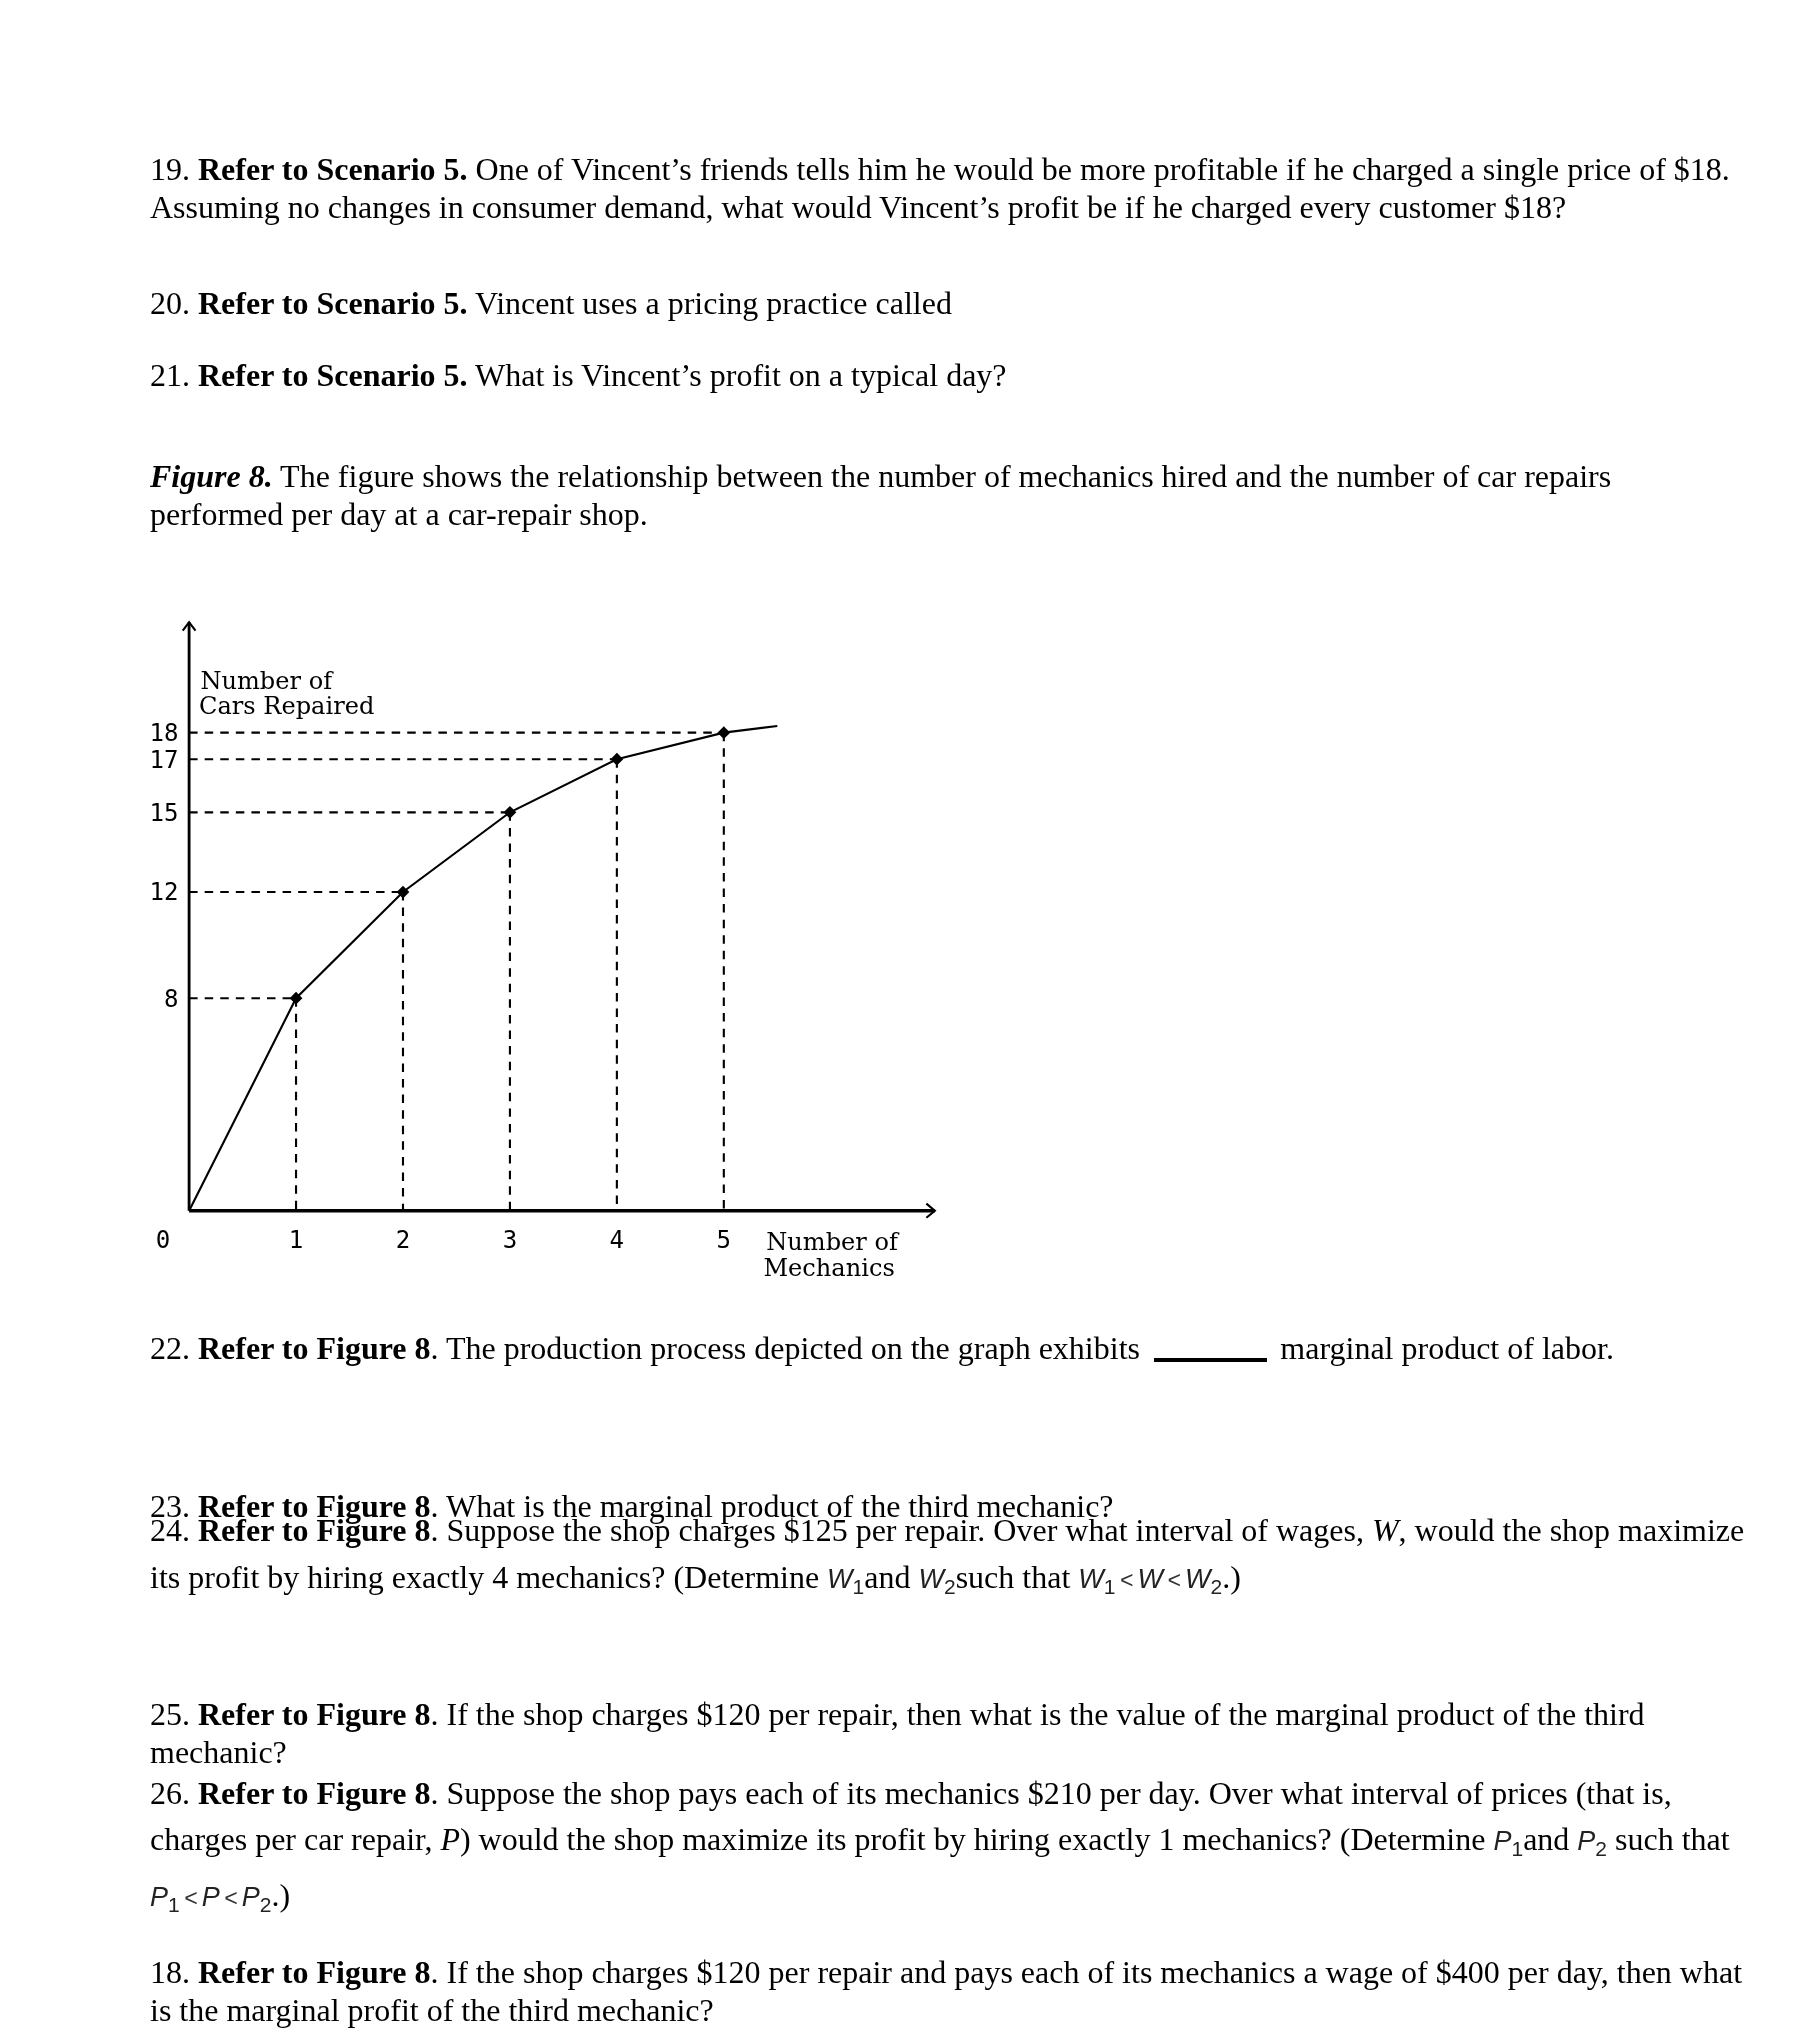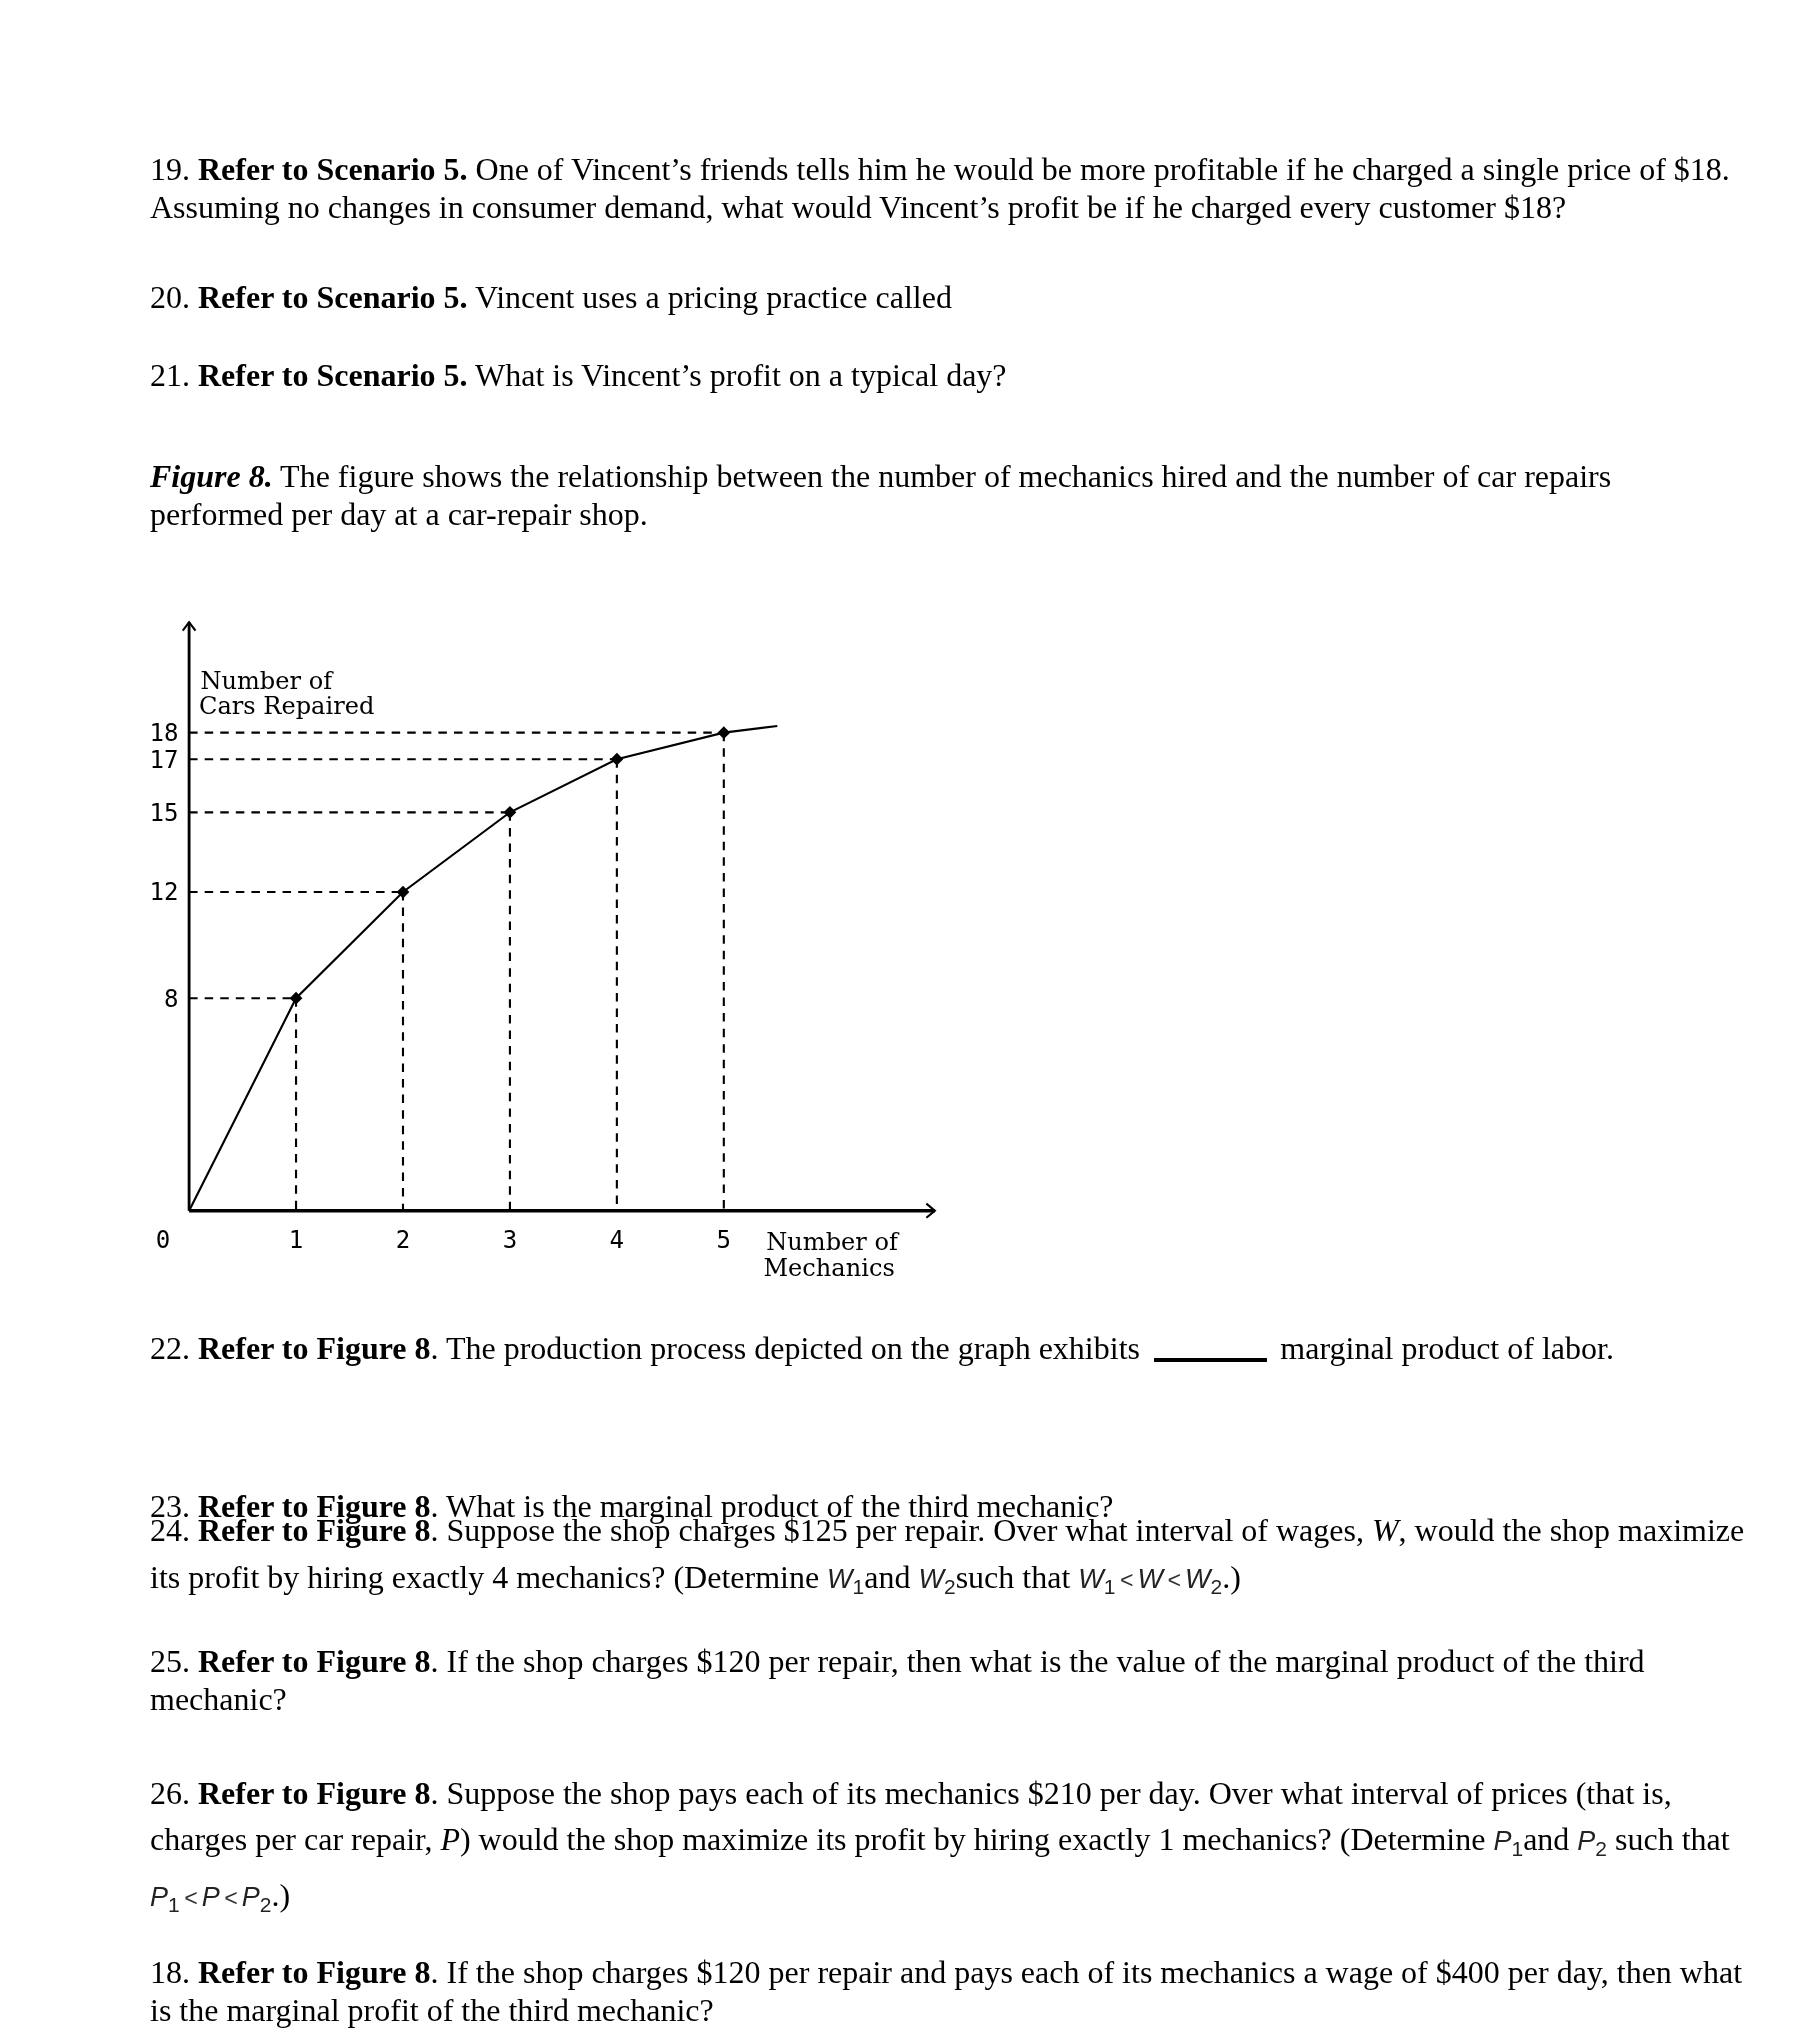--- a/index.html
+++ b/index.html
@@ -17,21 +17,21 @@
   .axis-title { font-family: "DejaVu Serif", serif; font-size: 34px; }
 </style>
 </head>
 <body>
 
 <div class="para" style="top:150px;">
   <span>19.</span>
   <b>Refer to Scenario 5.</b><span> One of Vincent’s friends tells him he would be more profitable if he charged a single price of $18. Assuming no changes in consumer demand, what would Vincent’s profit be if he charged every customer $18?</span>
 </div>
 
-<div class="para" style="top:278px;">
+<div class="para" style="top:284px;">
   <span>20.</span>
   <b>Refer to Scenario 5.</b><span> Vincent uses a pricing practice called</span>
 </div>
 
 <div class="para" style="top:356px;">
   <span>21.</span>
   <b>Refer to Scenario 5.</b><span> What is Vincent’s profit on a typical day?</span>
 </div>
 
 <div class="para" style="top:457px;">
@@ -97,21 +97,21 @@
 </div>
 
 <div class="para" style="top:1507px; line-height:47px;">
   <span>24.</span>
   <b>Refer to Figure 8</b><span>. Suppose the shop charges $125 per repair. Over what interval of wages, </span><i>W</i><span>, would the shop maximize its profit by hiring exactly 4 mechanics? (Determine </span>
   <span class="math"><span>W</span><sub>1</sub></span><span>and </span>
   <span class="math"><span>W</span><sub>2</sub></span><span>such that </span>
   <span class="math"><span>W</span><sub>1</sub><span class="mathop">&lt;</span><span>W</span><span class="mathop">&lt;</span><span>W</span><sub>2</sub></span><span>.)</span>
 </div>
 
-<div class="para" style="top:1642px;">
+<div class="para" style="top:1695px;">
   <span>25.</span>
   <b>Refer to Figure 8</b><span>. If the shop charges $120 per repair, then what is the value of the marginal product of the third mechanic?</span>
 </div>
 
 <div class="para" style="top:1770px; line-height:46px;">
   <span>26.</span>
   <b>Refer to Figure 8</b><span>. Suppose the shop pays each of its mechanics $210 per day. Over what interval of prices (that is, charges per car repair, </span><i>P</i><span>) would the shop maximize its profit by hiring exactly 1 mechanics? (Determine </span>
   <span class="math"><span>P</span><sub>1</sub></span><span>and </span>
   <span class="math"><span>P</span><sub>2</sub></span><span> such that </span>
   <span class="math"><span>P</span><sub>1</sub><span class="mathop">&lt;</span><span>P</span><span class="mathop">&lt;</span><span>P</span><sub>2</sub></span><span>.)</span>

